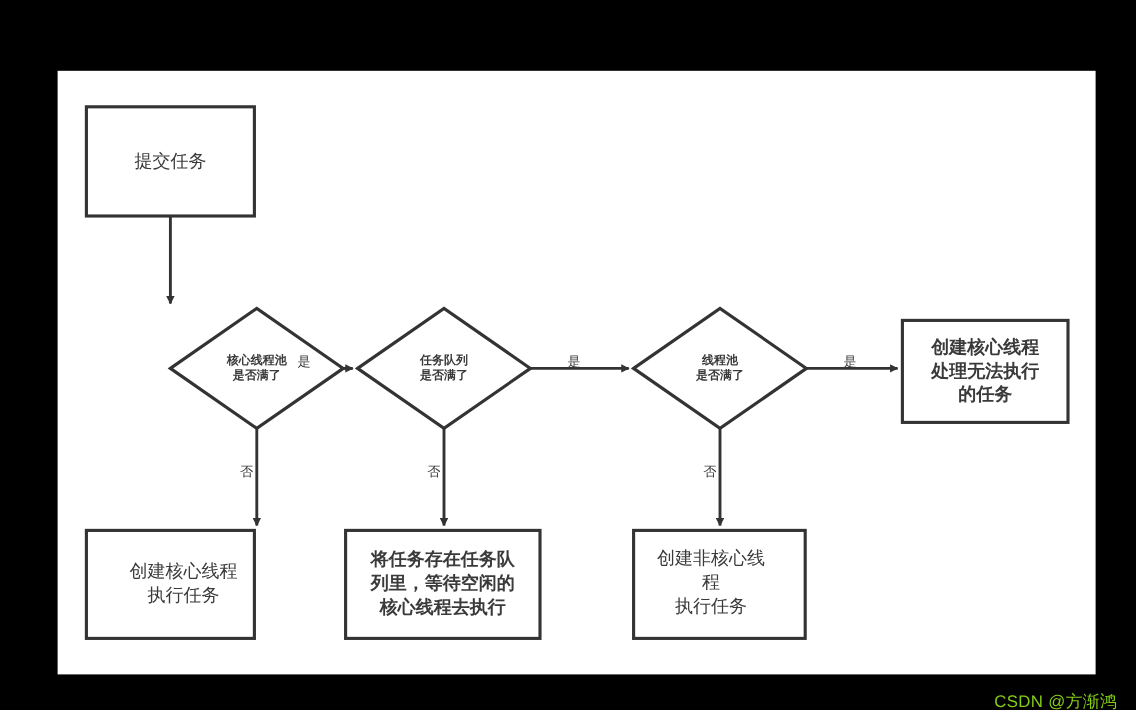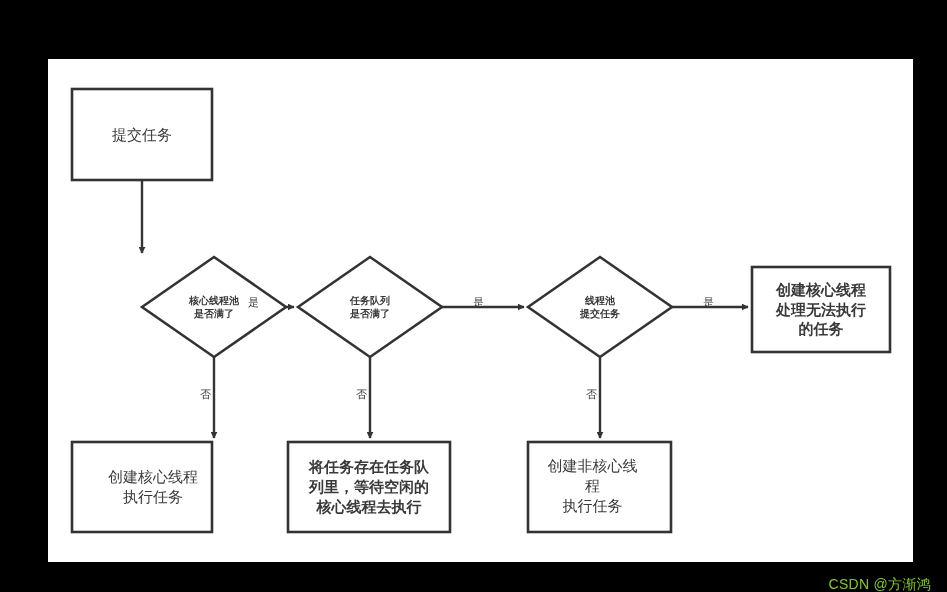--- a/index.html
+++ b/index.html
@@ -135,21 +135,21 @@
 
     <div class="node-label process" style="left:24px; top:30px; width:140px; height:91px;">提交任务</div>
 
     <div class="node-label decision" style="left:100px; top:208px; width:132px; height:80px;">核心线程池
 是否满了</div>
 
     <div class="node-label decision" style="left:256px; top:208px; width:132px; height:80px;">任务队列
 是否满了</div>
 
     <div class="node-label decision" style="left:486px; top:208px; width:132px; height:80px;">线程池
-提交任务</div>
+是否满了</div>
 
     <div class="node-label process-bold" style="left:704px; top:208px; width:138px; height:85px;">创建核心线程
 处理无法执行
 的任务</div>
 
     <div class="node-label process" style="left:24px; top:383px; width:140px; height:90px;padding-left:11px;">创建核心线程
 执行任务</div>
 
     <div class="node-label process-bold" style="left:240px; top:383px; width:162px; height:90px;">将任务存在任务队
 列里，等待空闲的

